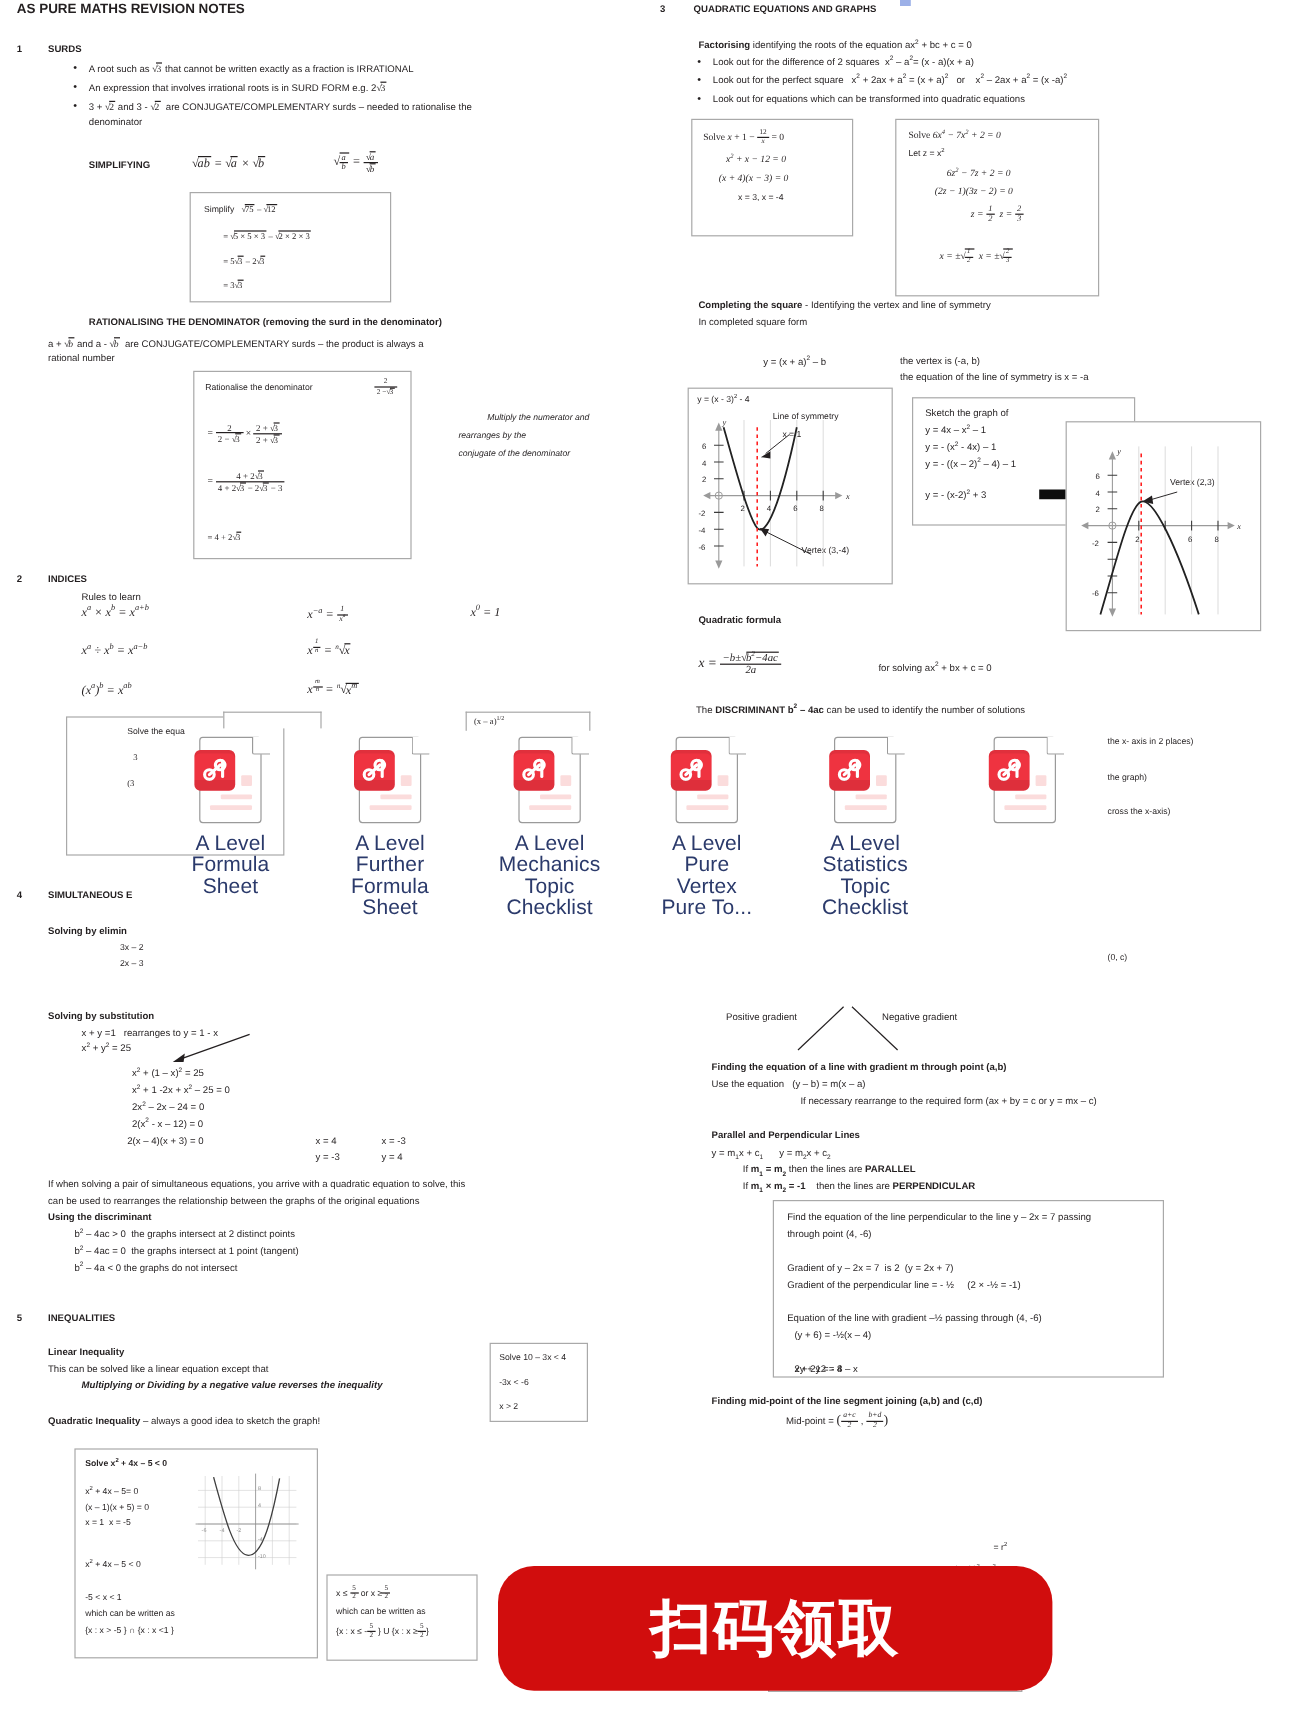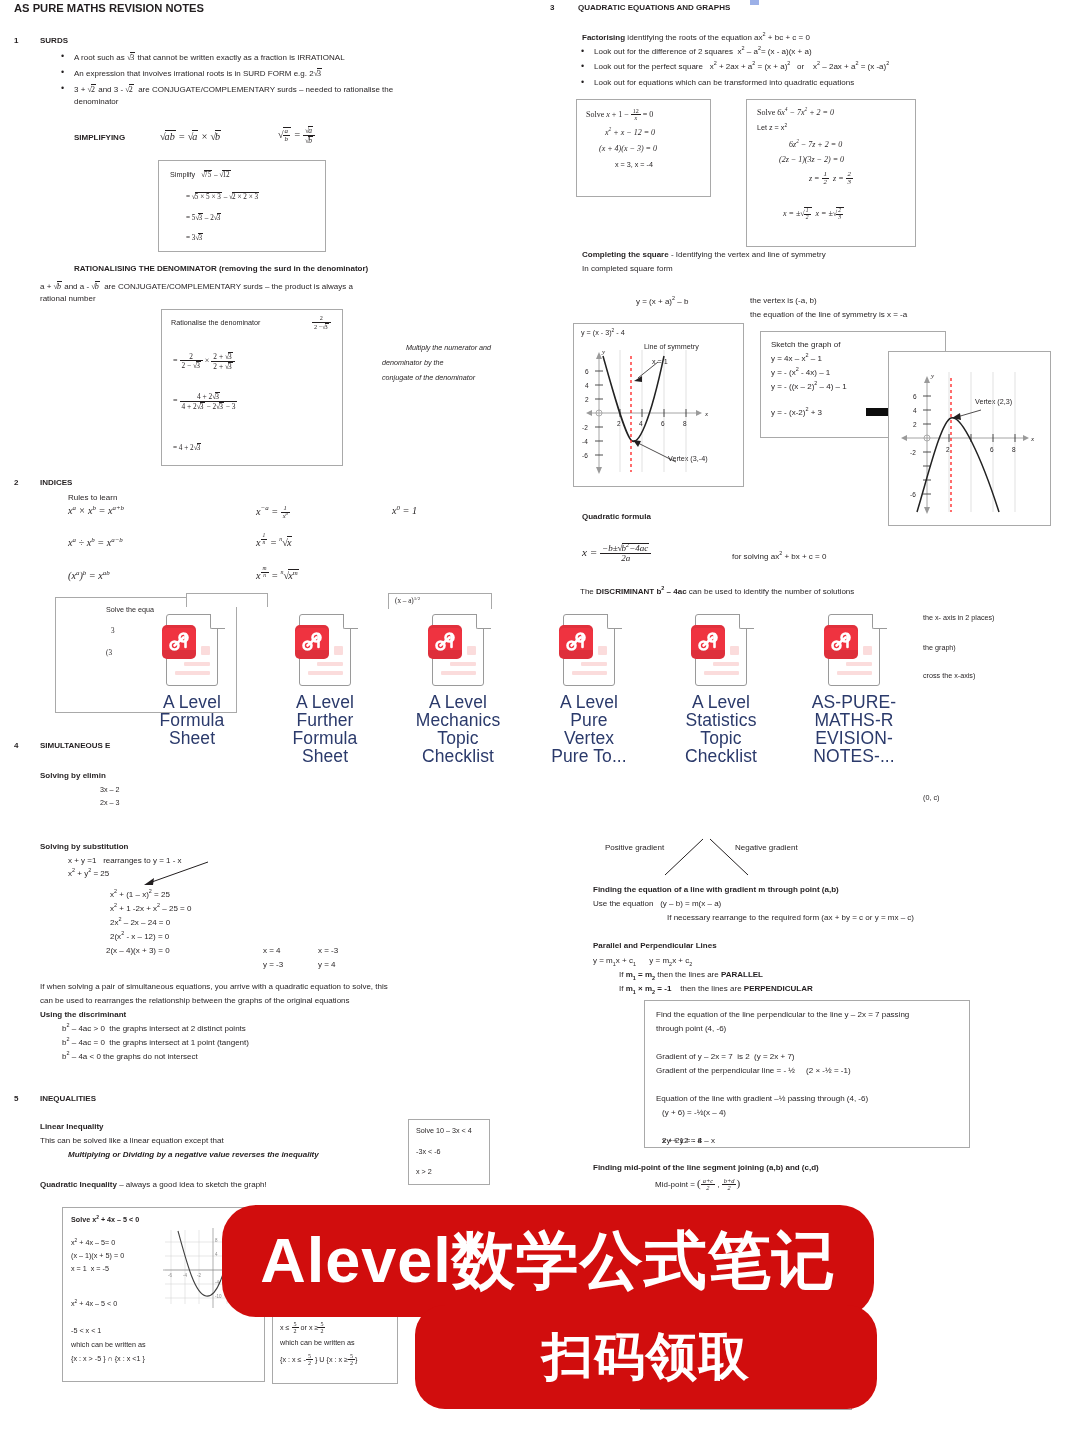--- a/index.html
+++ b/index.html
@@ -130,21 +130,21 @@
 
     <div class="box" style="left:161px; top:309px; width:182px; height:157px;">
       <div class="t fs7" style="left:9px; top:9px;">Rationalise the denominator</div>
       <div class="t fs6 serif" style="left:150px; top:5px;"><span class="frac" style="font-size:6.2px;"><span class="nu">2</span><span class="de">2 −√<span class="rad">3</span></span></span></div>
       <div class="t fs8 serif" style="left:11px; top:42px;">= <span class="frac" style="font-size:7.4px;"><span class="nu">2</span><span class="de">2 − √<span class="rad">3</span></span></span> × <span class="frac" style="font-size:7.4px;"><span class="nu">2 + √<span class="rad">3</span></span><span class="de">2 + √<span class="rad">3</span></span></span></div>
       <div class="t fs8 serif" style="left:11px; top:82px;">= <span class="frac" style="font-size:7.4px;"><span class="nu">4 + 2√<span class="rad">3</span></span><span class="de">4 + 2√<span class="rad">3</span> − 2√<span class="rad">3</span> − 3</span></span></div>
       <div class="t fs7 serif" style="left:11px; top:133px;">= 4 + 2√<span class="rad">3</span></div>
     </div>
 
     <div class="t i fs7" style="left:382px; top:344px;margin-left:24px;">Multiply the numerator and</div>
-    <div class="t i fs7" style="left:382px; top:359px;">denominator by the</div>
+    <div class="t i fs7" style="left:382px; top:359px;">rearranges by the</div>
     <div class="t i fs7" style="left:382px; top:374px;">conjugate of the denominator</div>
 
     <div class="t b fs8" style="left:14px; top:478px;">2</div>
     <div class="t b fs8" style="left:40px; top:478px;">INDICES</div>
     <div class="t fs8" style="left:68px; top:493px;">Rules to learn</div>
 
     <div class="t fs10 mi" style="left:68px; top:505px;">x<sup>a</sup> × x<sup>b</sup> = x<sup>a+b</sup></div>
     <div class="t fs10 mi" style="left:68px; top:537px;">x<sup>a</sup> ÷ x<sup>b</sup> = x<sup>a−b</sup></div>
     <div class="t fs10 mi" style="left:68px; top:570px;">(x<sup>a</sup>)<sup>b</sup> = x<sup>ab</sup></div>
     <div class="t fs10 mi" style="left:256px; top:505px;">x<sup>−a</sup> = <span class="frac" style="font-size:6.6px;"><span class="nu">1</span><span class="de">x<sup>a</sup></span></span></div>
@@ -595,27 +595,20 @@
             <svg class="glyph" viewBox="0 0 34 34">
               <g fill="none" stroke="#ffffff" stroke-width="2.6" stroke-linecap="round">
                 <circle cx="12.5" cy="20.5" r="4"></circle>
                 <circle cx="21.5" cy="12.5" r="4"></circle>
                 <line x1="21.5" y1="12.5" x2="12.5" y2="20.5"></line>
                 <line x1="23.5" y1="9" x2="23.5" y2="22"></line>
               </g>
             </svg>
           </div>
       </div>
-      <div class="file-label">
-        <div>AS-PURE-</div>
-        <div>MATHS-R</div>
-        <div>EVISION-</div>
-        <div>NOTES-...</div>
-      </div>
     </div>
   </div>
 
   <div id="promo">
-    <div class="promo-pill" id="promo-line1">Alevel数学公式笔记</div>
     <div class="promo-pill" id="promo-line2">扫码领取</div>
   </div>
 
 </div>
 
 </body></html>

